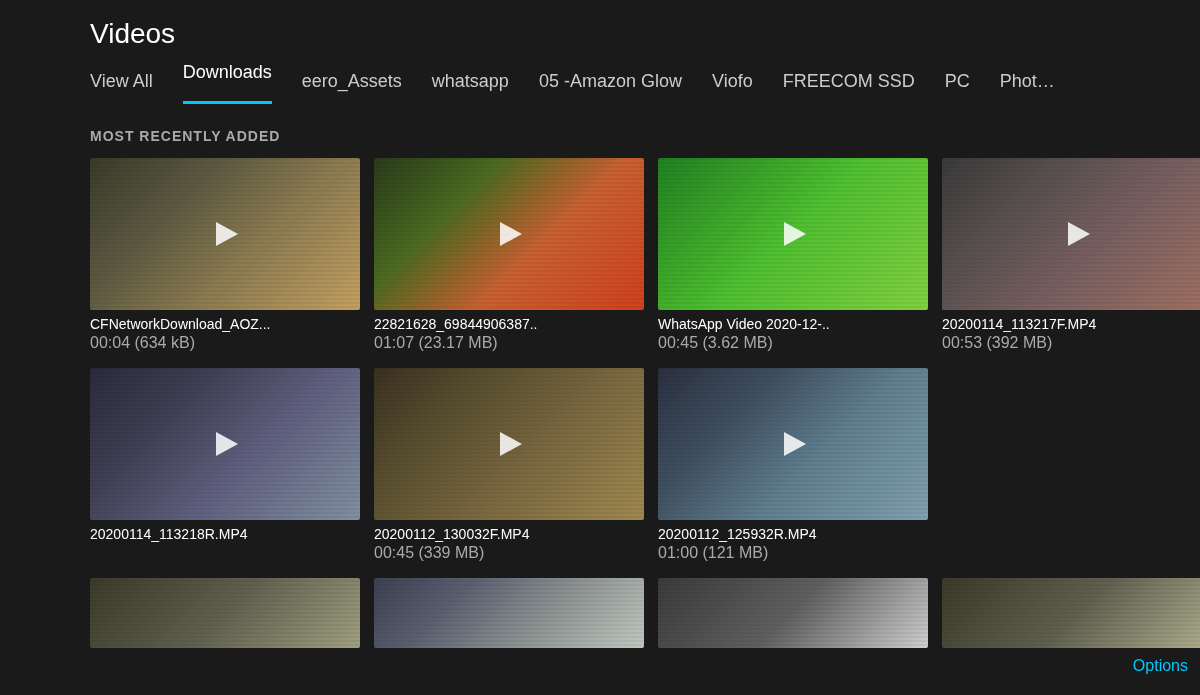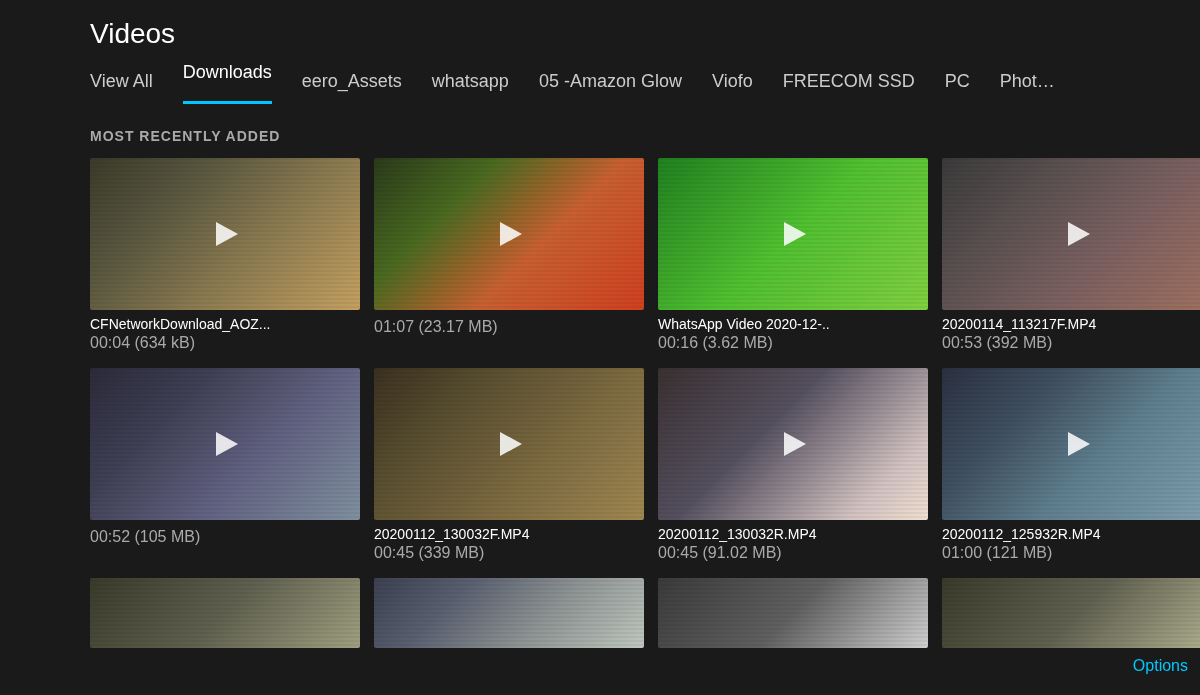--- a/index.html
+++ b/index.html
@@ -207,34 +207,35 @@
     </div>
     <div class="video-card">
       <div class="thumbnail">
         <div class="thumb-bg t2"></div>
         <div class="thumb-overlay"></div>
         <div class="play-btn">
           <div class="play-triangle"></div>
         </div>
       </div>
       <div class="video-info">
+        <div class="video-name">22821628_69844906387..</div>
         <div class="video-meta">01:07 (23.17 MB)</div>
       </div>
     </div>
     <div class="video-card">
       <div class="thumbnail">
         <div class="thumb-bg t3"></div>
         <div class="thumb-overlay"></div>
         <div class="play-btn">
           <div class="play-triangle"></div>
         </div>
       </div>
       <div class="video-info">
         <div class="video-name">WhatsApp Video 2020-12-..</div>
-        <div class="video-meta">00:16 (3.62 MB)</div>
+        <div class="video-meta">00:45 (3.62 MB)</div>
       </div>
     </div>
     <div class="video-card">
       <div class="thumbnail">
         <div class="thumb-bg t4"></div>
         <div class="thumb-overlay"></div>
         <div class="play-btn">
           <div class="play-triangle"></div>
         </div>
       </div>
@@ -245,51 +246,38 @@
     </div>
     <div class="video-card">
       <div class="thumbnail">
         <div class="thumb-bg t5"></div>
         <div class="thumb-overlay"></div>
         <div class="play-btn">
           <div class="play-triangle"></div>
         </div>
       </div>
       <div class="video-info">
-        <div class="video-meta">00:52 (105 MB)</div>
+        <div class="video-name">20200114_113218R.MP4</div>
       </div>
     </div>
     <div class="video-card">
       <div class="thumbnail">
         <div class="thumb-bg t6"></div>
         <div class="thumb-overlay"></div>
         <div class="play-btn">
           <div class="play-triangle"></div>
         </div>
       </div>
       <div class="video-info">
         <div class="video-name">20200112_130032F.MP4</div>
         <div class="video-meta">00:45 (339 MB)</div>
       </div>
     </div>
     <div class="video-card">
       <div class="thumbnail">
-        <div class="thumb-bg t7"></div>
-        <div class="thumb-overlay"></div>
-        <div class="play-btn">
-          <div class="play-triangle"></div>
-        </div>
-      </div>
-      <div class="video-info">
-        <div class="video-name">20200112_130032R.MP4</div>
-        <div class="video-meta">00:45 (91.02 MB)</div>
-      </div>
-    </div>
-    <div class="video-card">
-      <div class="thumbnail">
         <div class="thumb-bg t8"></div>
         <div class="thumb-overlay"></div>
         <div class="play-btn">
           <div class="play-triangle"></div>
         </div>
       </div>
       <div class="video-info">
         <div class="video-name">20200112_125932R.MP4</div>
         <div class="video-meta">01:00 (121 MB)</div>
       </div>

